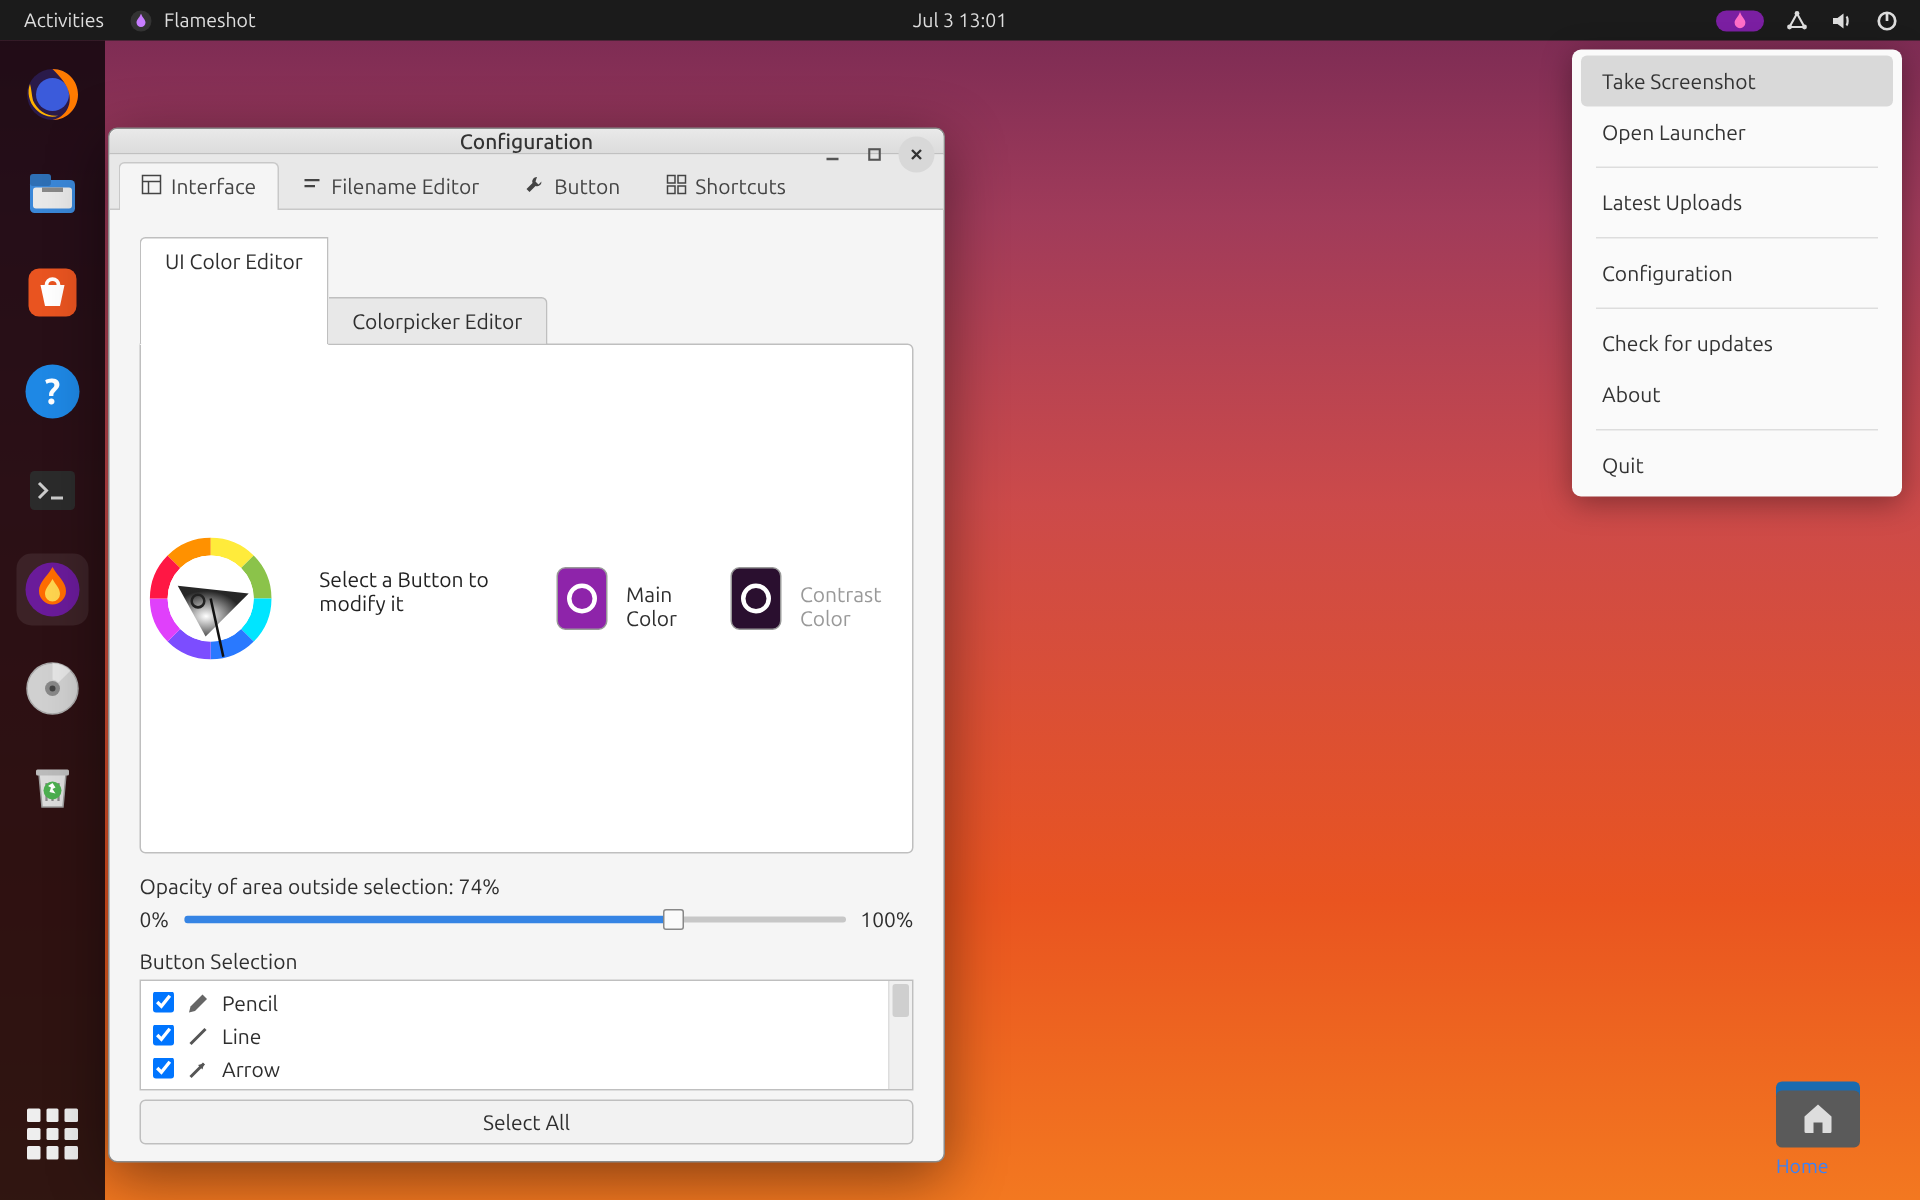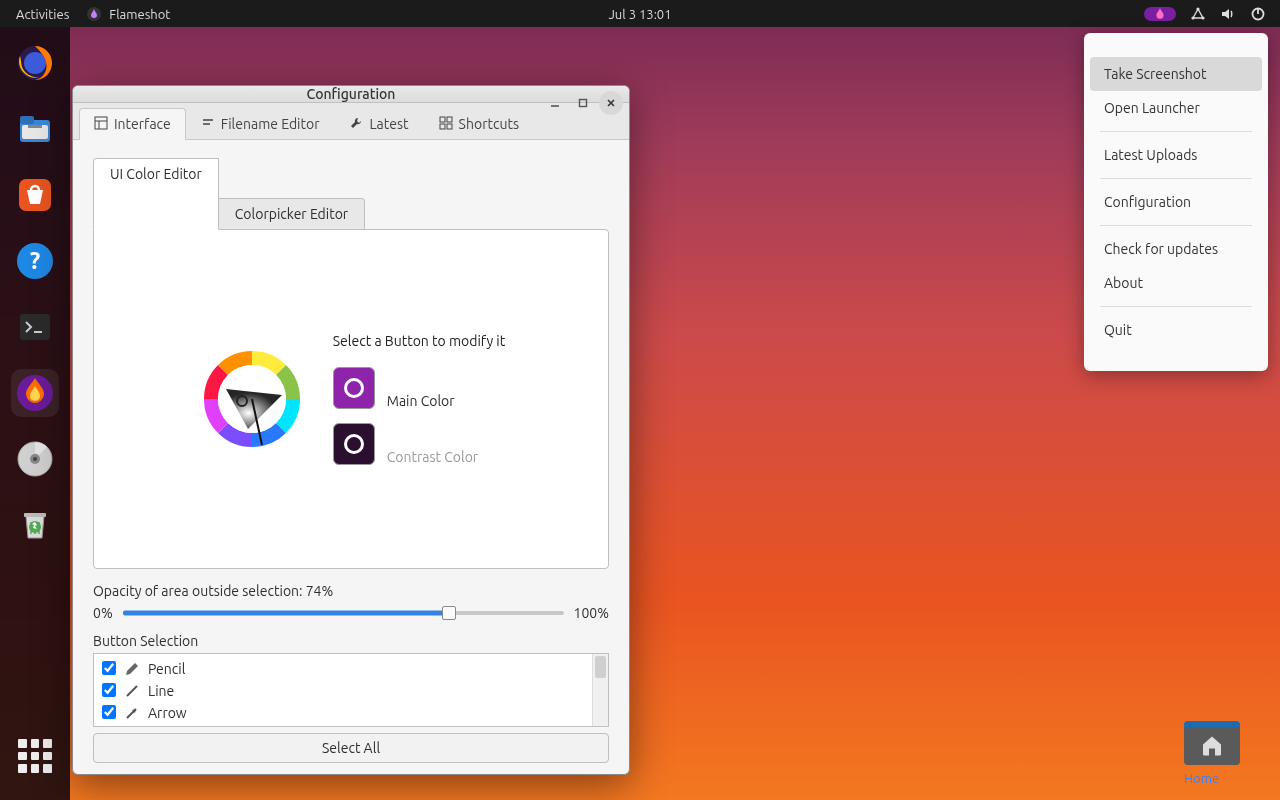--- a/index.html
+++ b/index.html
@@ -44,22 +44,22 @@
 
 
 .desktop-icon { position:absolute; right:40px; bottom:15px; text-align:left; color:#3b82f6; font-size:13px; z-index:5;}
 .desktop-icon .folder { width:56px; height:44px; margin:0 auto 6px; position:relative;}
 .desktop-icon .folder .back{position:absolute; top:0; left:0; right:0; height:12px; background:#1a6bb0; border-radius:4px 4px 0 0;}
 .desktop-icon .folder .front{position:absolute; top:6px; left:0; right:0; bottom:0; background:#5a5a5a; border-radius:4px;}
 .desktop-icon .folder svg{position:absolute; left:50%; top:50%; transform:translate(-50%,-40%);}
 
 
 .context {
-  position:absolute; top:33px; right:12px; width:184px; background:#fafafa;
-  border-radius:6px; box-shadow:0 4px 20px rgba(0,0,0,.35); padding:24px 6px;
+  position:absolute; top:33px; right:12px; width:220px; background:#fafafa;
+  border-radius:6px; box-shadow:0 4px 20px rgba(0,0,0,.35); padding:4px 6px;
   z-index:100;
 }
 .context .item{ padding:9px 14px; border-radius:4px; cursor:pointer; font-size:14px; color:#333;}
 .context .item.hover{ background:#d9d9d9;}
 .context hr{border:none; border-top:1px solid #ddd; margin:6px 10px;}
 
 
 .window {
   position:absolute; top:85px; left:72px; width:558px; height:690px;
   background:#f5f5f5; border:1px solid #8a8a8a; border-radius:6px;
@@ -86,21 +86,21 @@
 .subtabs .stab{ padding:7px 16px; border:1px solid #bfbfbf; background:#e8e8e8; font-size:14px; cursor:pointer; position:relative;}
 .subtabs .stab:first-child{border-radius:4px 0 0 0;}
 .subtabs .stab:last-child{border-radius:0 4px 0 0; border-left:none;margin-top:40px;}
 .subtabs .stab.active{ background:#fff; border-bottom-color:#fff;}
 
 .panel{
   border:1px solid #bfbfbf; background:#fff; flex:0 0 340px; border-radius:0 4px 4px 4px;
   margin-top:-1px; display:flex; align-items:center; justify-content:center; gap:26px;
 }
 .colorwheel{ width:110px; height:110px; }
-.picker-right{ display:flex; flex-direction:column; gap:14px;}
+.picker-right{ display:flex; flex-direction:row; gap:14px;}
 .picker-right .prompt{ font-size:14px; color:#222; margin-bottom:4px;}
 .picker-right .row{ display:flex; align-items:flex-end; gap:12px;}
 .picker-right .swatch{ width:42px;height:42px; border-radius:6px; border:1px solid #999; display:flex;align-items:center;justify-content:center;}
 .picker-right .swatch.main{ background:#8e24aa;}
 .picker-right .swatch.contrast{ background:#2a0f2f;}
 .picker-right .swatch .ring{width:20px;height:20px;border:3px solid #fff; border-radius:50%;}
 .picker-right .lbl.dim{color:#999;}
 
 .opacity-section{ margin-top:14px;}
 .opacity-section .olabel{font-size:14px;}
@@ -302,21 +302,21 @@
       <svg viewBox="0 0 14 14">
           <line x1="2" y1="4" x2="12" y2="4" stroke="#444" stroke-width="1.5"></line>
           <line x1="2" y1="8" x2="9" y2="8" stroke="#444" stroke-width="1.5"></line>
         </svg>
       <span>Filename Editor</span>
     </div>
     <div class="tab">
       <svg viewBox="0 0 14 14">
           <path d="M9 2a3 3 0 0 0-3 4L2 10l2 2 4-4a3 3 0 0 0 4-3l-2 2-2-2z" fill="#444"></path>
         </svg>
-      <span>Latest</span>
+      <span>Button</span>
     </div>
     <div class="tab">
       <svg viewBox="0 0 14 14">
           <rect x="1" y="1" width="5" height="5" fill="none" stroke="#444"></rect>
           <rect x="8" y="1" width="5" height="5" fill="none" stroke="#444"></rect>
           <rect x="1" y="8" width="5" height="5" fill="none" stroke="#444"></rect>
           <rect x="8" y="8" width="5" height="5" fill="none" stroke="#444"></rect>
         </svg>
       <span>Shortcuts</span>
     </div>

